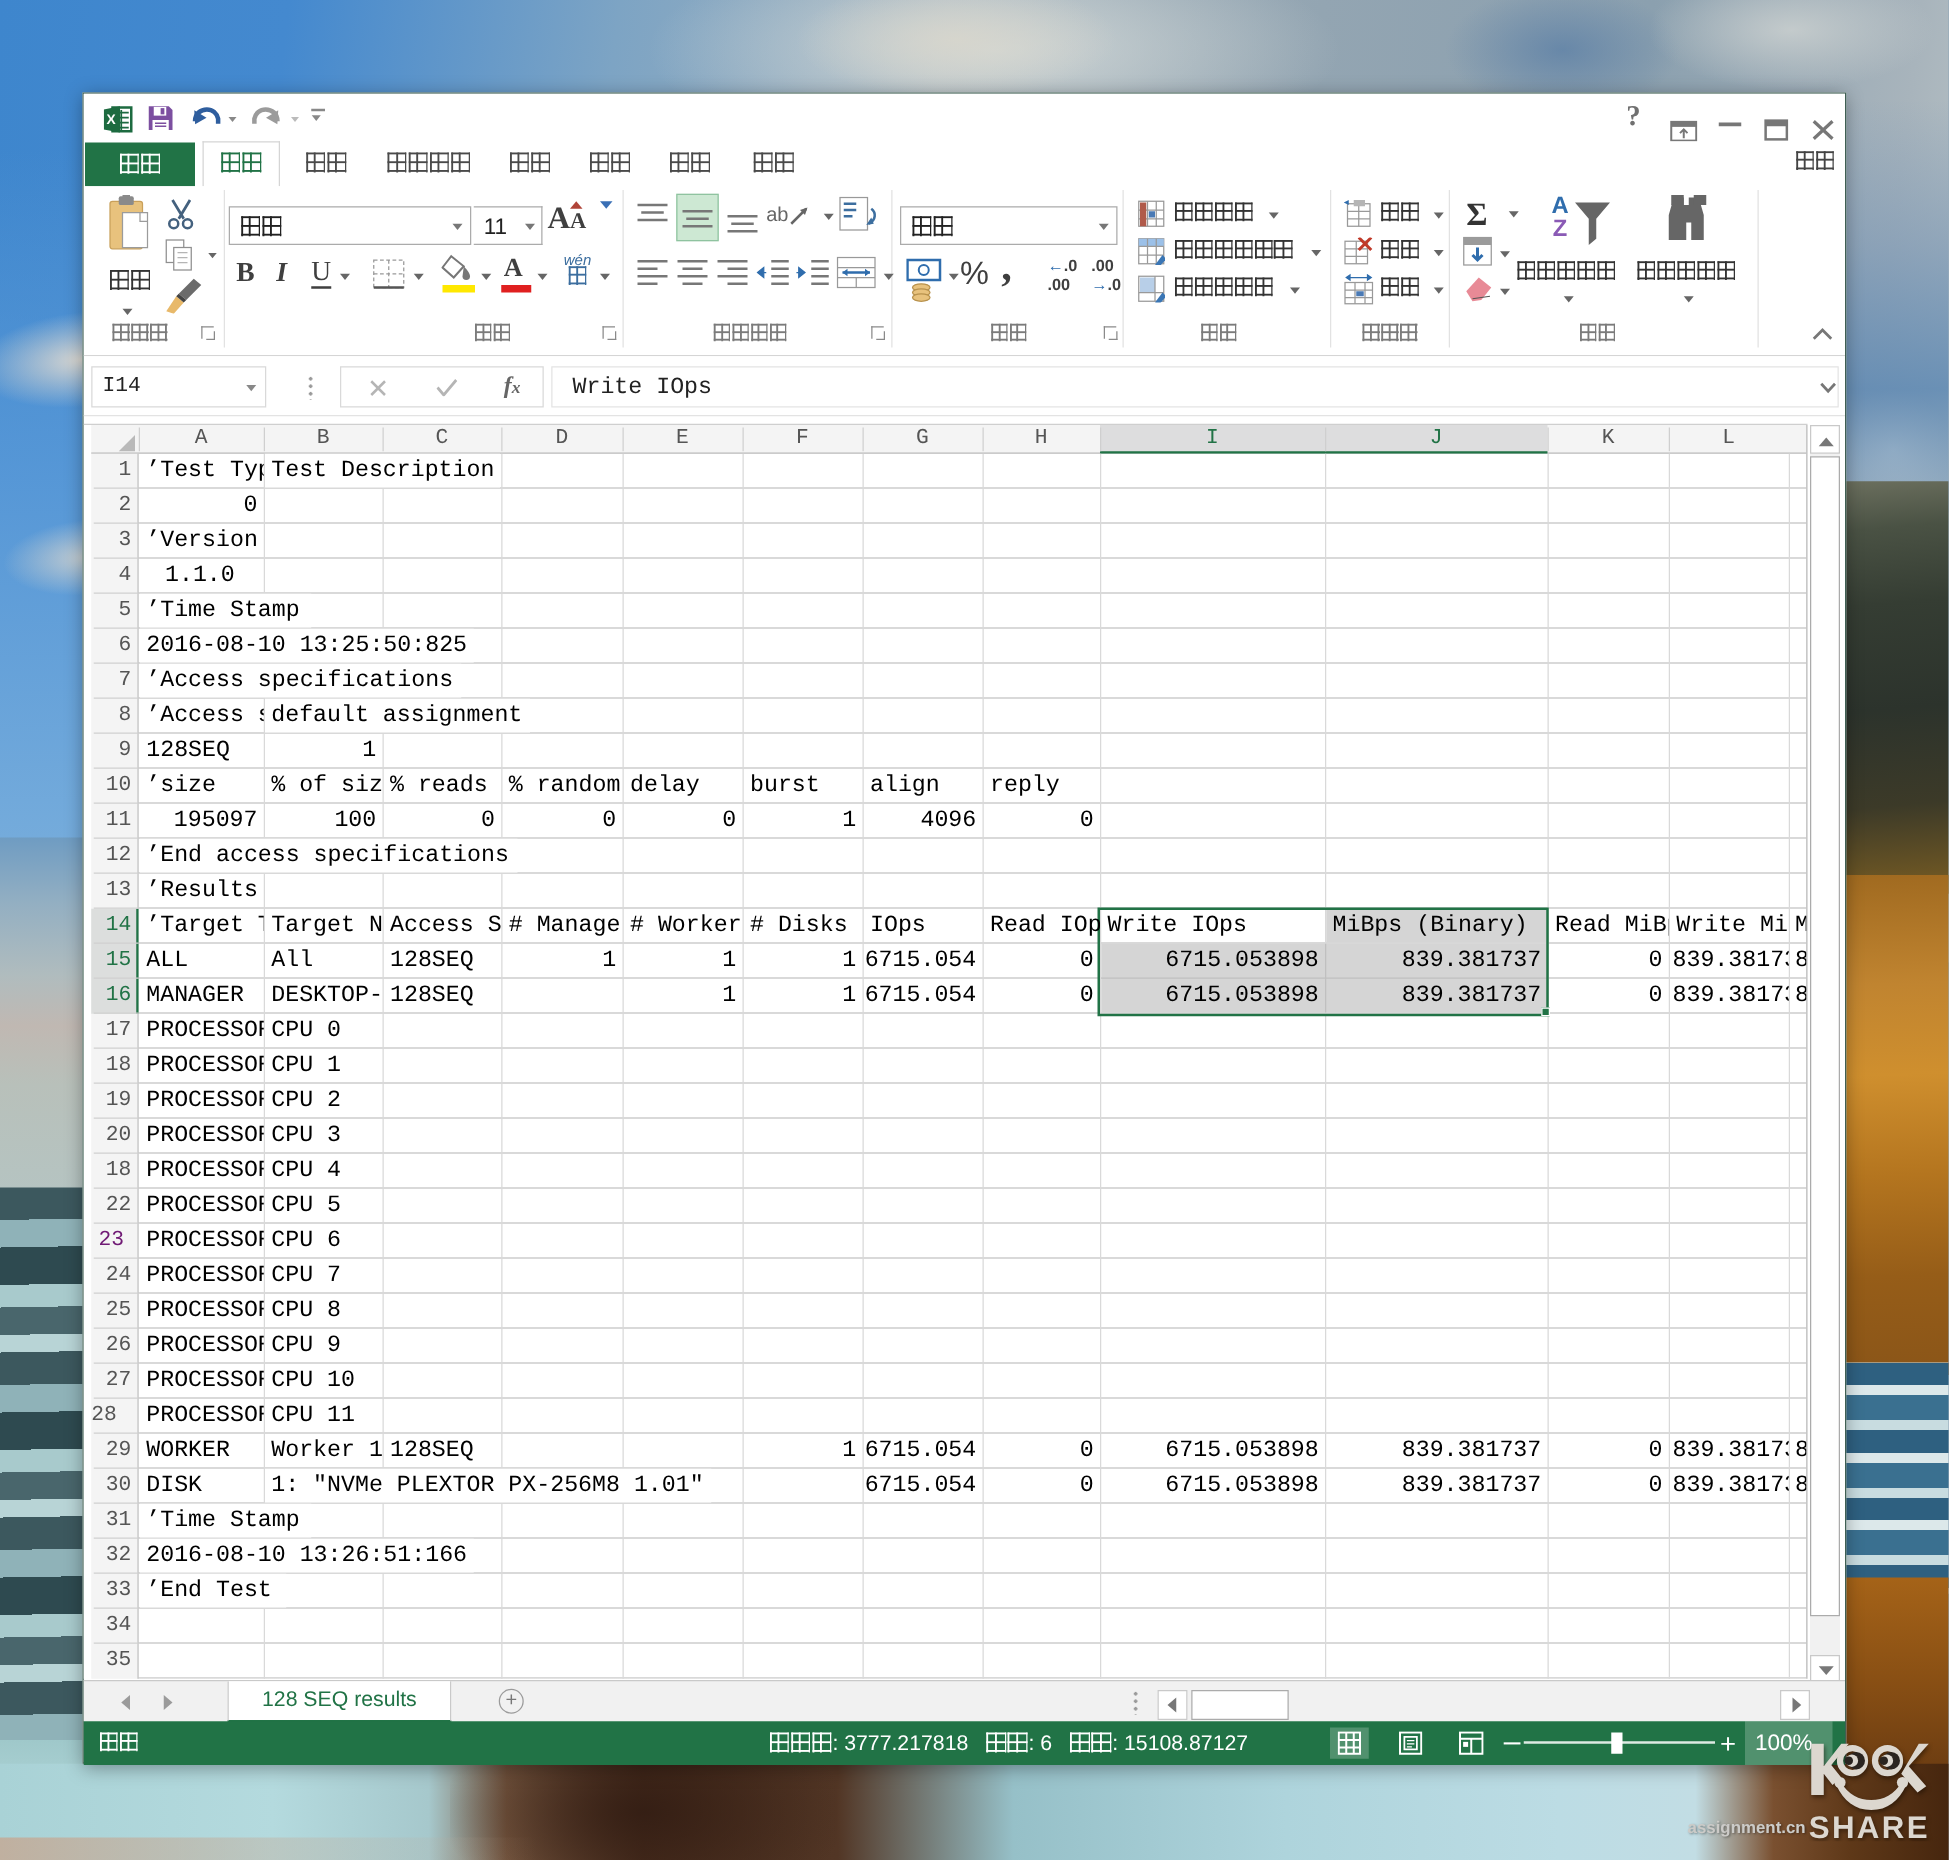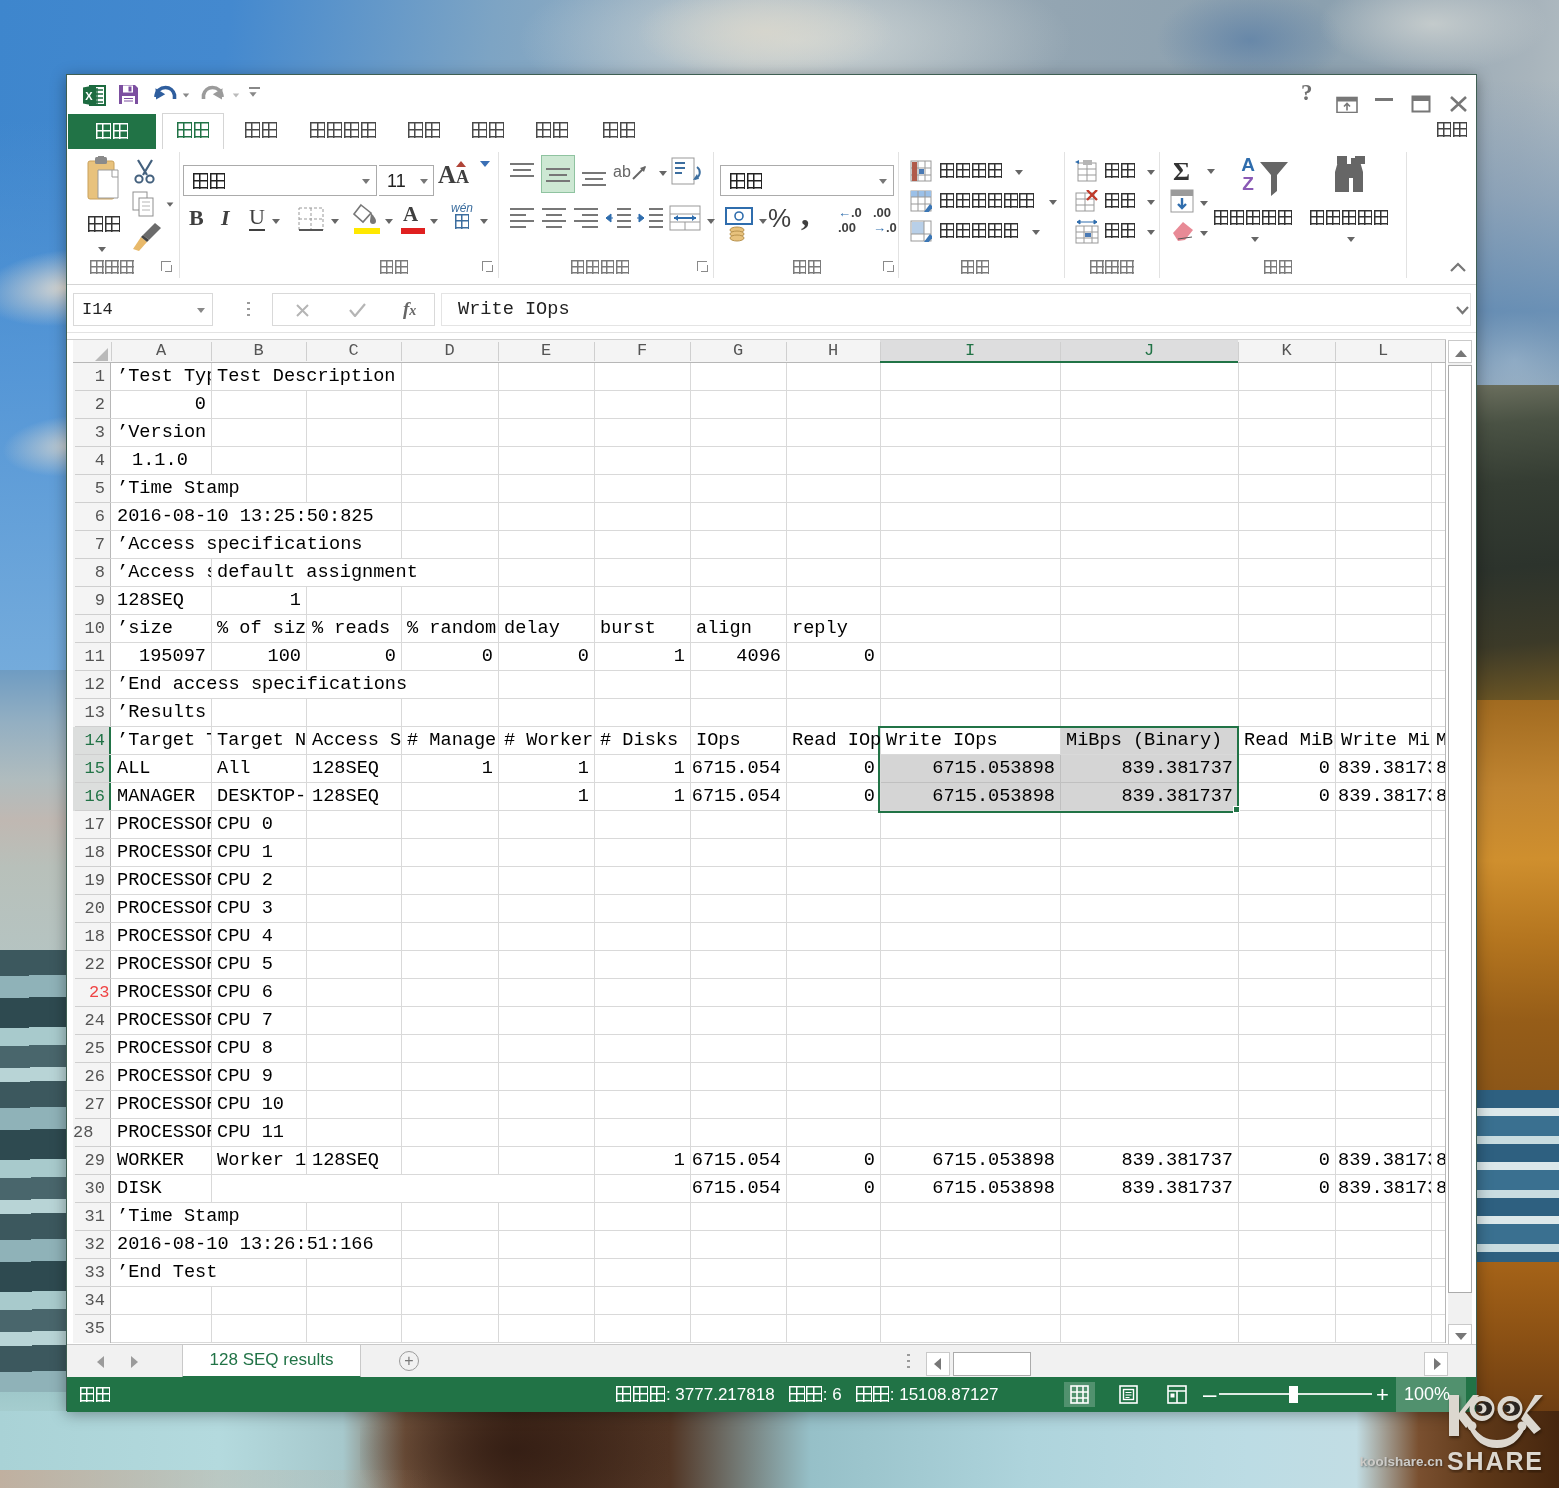--- a/index.html
+++ b/index.html
@@ -453,21 +453,21 @@
   <div class="abs" style="left:6px;top:499px;width:32px;height:28px;text-align:right;font:17px 'Liberation Mono',monospace;line-height:27px;color:#555">18</div>
   <div class="abs" style="left:8px;top:526px;width:36px;height:1px;background:#cfcfcf"></div>
   <div class="abs" style="left:6px;top:527px;width:32px;height:28px;text-align:right;font:17px 'Liberation Mono',monospace;line-height:27px;color:#555">19</div>
   <div class="abs" style="left:8px;top:554px;width:36px;height:1px;background:#cfcfcf"></div>
   <div class="abs" style="left:6px;top:555px;width:32px;height:28px;text-align:right;font:17px 'Liberation Mono',monospace;line-height:27px;color:#555">20</div>
   <div class="abs" style="left:8px;top:582px;width:36px;height:1px;background:#cfcfcf"></div>
   <div class="abs" style="left:6px;top:583px;width:32px;height:28px;text-align:right;font:17px 'Liberation Mono',monospace;line-height:27px;color:#555">18</div>
   <div class="abs" style="left:8px;top:610px;width:36px;height:1px;background:#cfcfcf"></div>
   <div class="abs" style="left:6px;top:611px;width:32px;height:28px;text-align:right;font:17px 'Liberation Mono',monospace;line-height:27px;color:#555">22</div>
   <div class="abs" style="left:8px;top:638px;width:36px;height:1px;background:#cfcfcf"></div>
-  <div class="abs" style="left:22px;top:639px;width:32px;height:28px;text-align:left;font:17px 'Liberation Mono',monospace;line-height:27px;color:#ef4444">23</div>
+  <div class="abs" style="left:6px;top:639px;width:32px;height:28px;text-align:center;font:17px 'Liberation Mono',monospace;line-height:27px;color:#701a75">23</div>
   <div class="abs" style="left:8px;top:666px;width:36px;height:1px;background:#cfcfcf"></div>
   <div class="abs" style="left:6px;top:667px;width:32px;height:28px;text-align:right;font:17px 'Liberation Mono',monospace;line-height:27px;color:#555">24</div>
   <div class="abs" style="left:8px;top:694px;width:36px;height:1px;background:#cfcfcf"></div>
   <div class="abs" style="left:6px;top:695px;width:32px;height:28px;text-align:right;font:17px 'Liberation Mono',monospace;line-height:27px;color:#555">25</div>
   <div class="abs" style="left:8px;top:722px;width:36px;height:1px;background:#cfcfcf"></div>
   <div class="abs" style="left:6px;top:723px;width:32px;height:28px;text-align:right;font:17px 'Liberation Mono',monospace;line-height:27px;color:#555">26</div>
   <div class="abs" style="left:8px;top:750px;width:36px;height:1px;background:#cfcfcf"></div>
   <div class="abs" style="left:6px;top:751px;width:32px;height:28px;text-align:right;font:17px 'Liberation Mono',monospace;line-height:27px;color:#555">27</div>
   <div class="abs" style="left:8px;top:778px;width:36px;height:1px;background:#cfcfcf"></div>
   <div class="abs" style="left:6px;top:779px;width:32px;height:28px;text-align:left;font:17px 'Liberation Mono',monospace;line-height:27px;color:#555">28</div>
@@ -612,20 +612,21 @@
   <div class="cl" style="left:245px;top:807px">128SEQ</div>
   <div class="cr" style="left:527px;top:807px;width:91px">1</div>
   <div class="cr" style="left:623px;top:807px;width:91px">6715.054</div>
   <div class="cr" style="left:719px;top:807px;width:89px">0</div>
   <div class="cr" style="left:813px;top:807px;width:175px">6715.053898</div>
   <div class="cr" style="left:993px;top:807px;width:173px">839.381737</div>
   <div class="cr" style="left:1171px;top:807px;width:92px">0</div>
   <div class="cl" style="left:1271px;top:807px;width:93px;overflow:hidden">839.381737</div>
   <div class="cl" style="left:1369px;top:807px;width:9px;overflow:hidden">8</div>
   <div class="cl" style="left:50px;top:835px">DISK</div>
+  <div class="cl" style="left:150px;top:835px">1: ″NVMe PLEXTOR PX-256M8 1.01″</div>
   <div class="cr" style="left:623px;top:835px;width:91px">6715.054</div>
   <div class="cr" style="left:719px;top:835px;width:89px">0</div>
   <div class="cr" style="left:813px;top:835px;width:175px">6715.053898</div>
   <div class="cr" style="left:993px;top:835px;width:173px">839.381737</div>
   <div class="cr" style="left:1171px;top:835px;width:92px">0</div>
   <div class="cl" style="left:1271px;top:835px;width:93px;overflow:hidden">839.381737</div>
   <div class="cl" style="left:1369px;top:835px;width:9px;overflow:hidden">8</div>
   <div class="cl" style="left:50px;top:863px">’Time Stamp</div>
   <div class="cl" style="left:50px;top:891px">2016-08-10 13:26:51:166</div>
   <div class="cl" style="left:50px;top:919px">’End Test</div>
@@ -697,14 +698,14 @@
   <g fill="#dcd7cf">
         <circle cx="34.5" cy="15.5" r="5"></circle>
         <circle cx="62.5" cy="15.5" r="5"></circle>
       </g>
   <g fill="#2a2420">
         <circle cx="32" cy="15.5" r="3.4"></circle>
         <circle cx="60" cy="15.5" r="3.4"></circle>
       </g>
   <text x="0" y="77" font-family="Liberation Sans" font-weight="bold" font-size="25" fill="#dcd7cf" style="filter:drop-shadow(1.5px 2px 1.5px rgba(20,10,0,.5))" textLength="95">SHARE</text>
  </svg>
- <div class="abs" style="left:0px;top:61px;width:93px;text-align:right;font:bold 13.5px 'Liberation Sans';color:#cccbc8;text-shadow:1px 1px 2px rgba(0,0,0,.4)">koolshare.cn</div>
+ <div class="abs" style="left:0px;top:61px;width:93px;text-align:right;font:bold 13.5px 'Liberation Sans';color:#cccbc8;text-shadow:1px 1px 2px rgba(0,0,0,.4)">assignment.cn</div>
 </div>
 
 </body></html>

